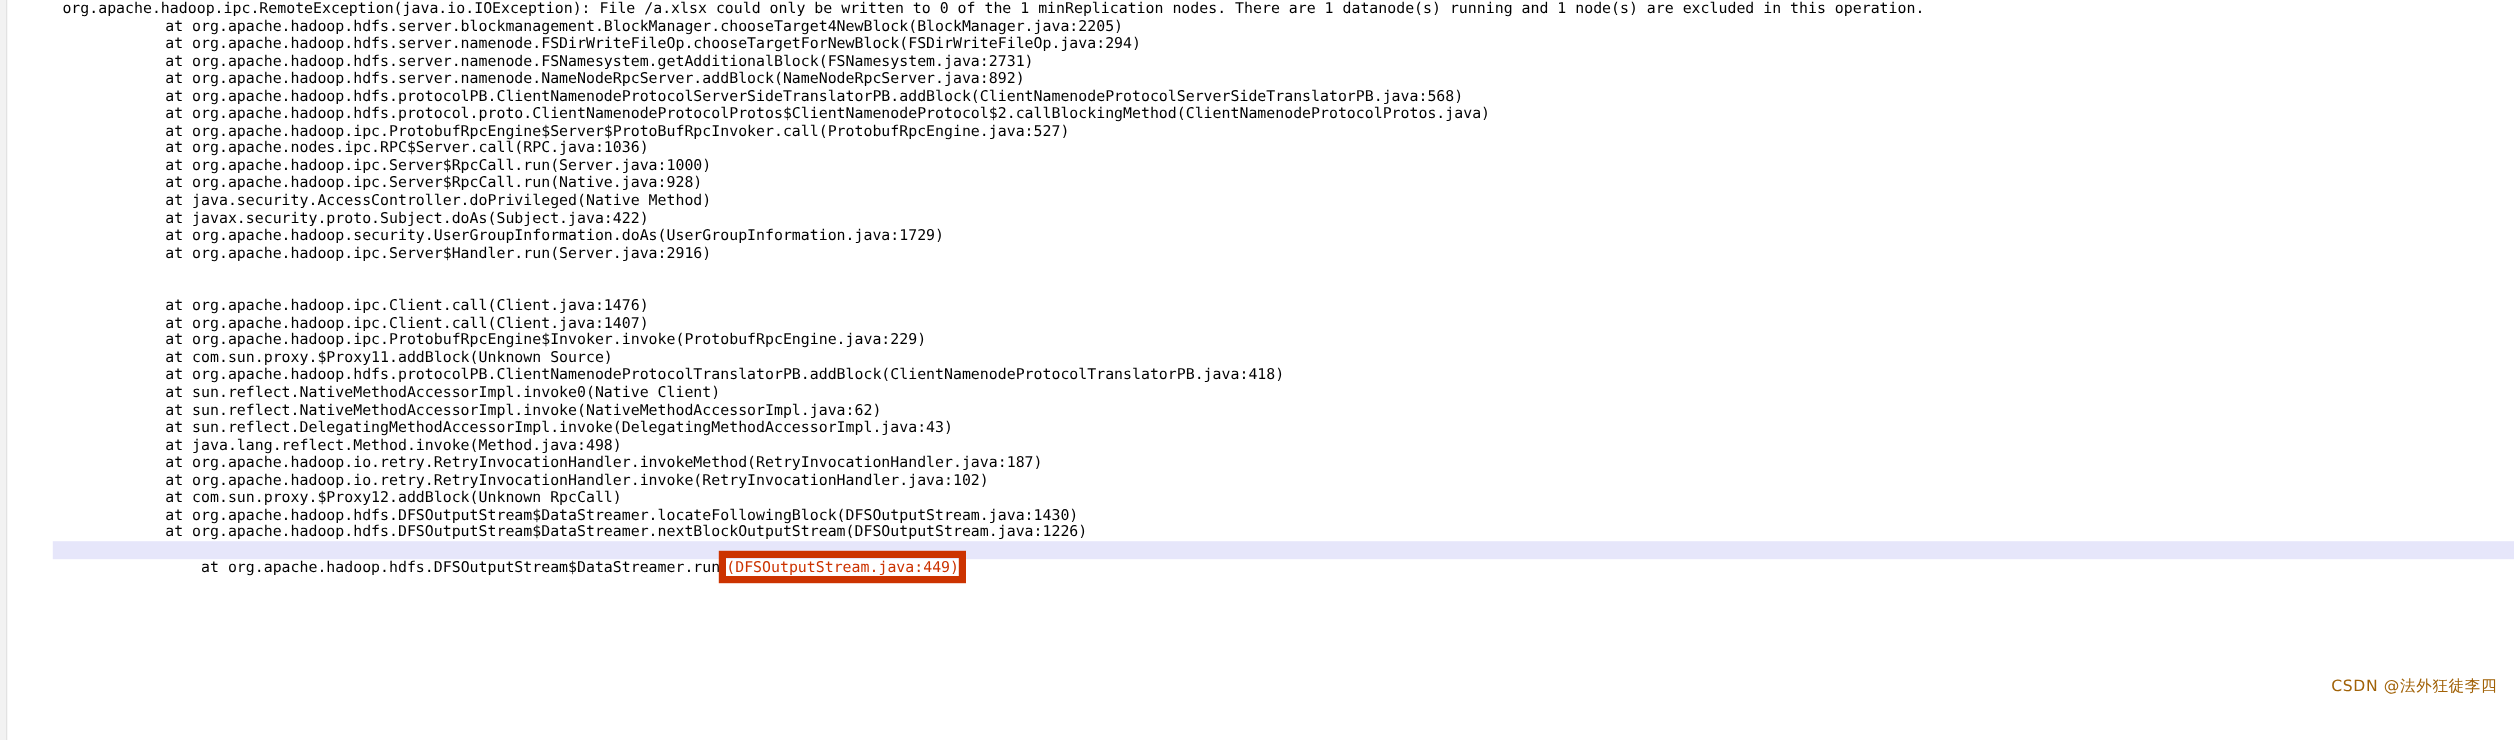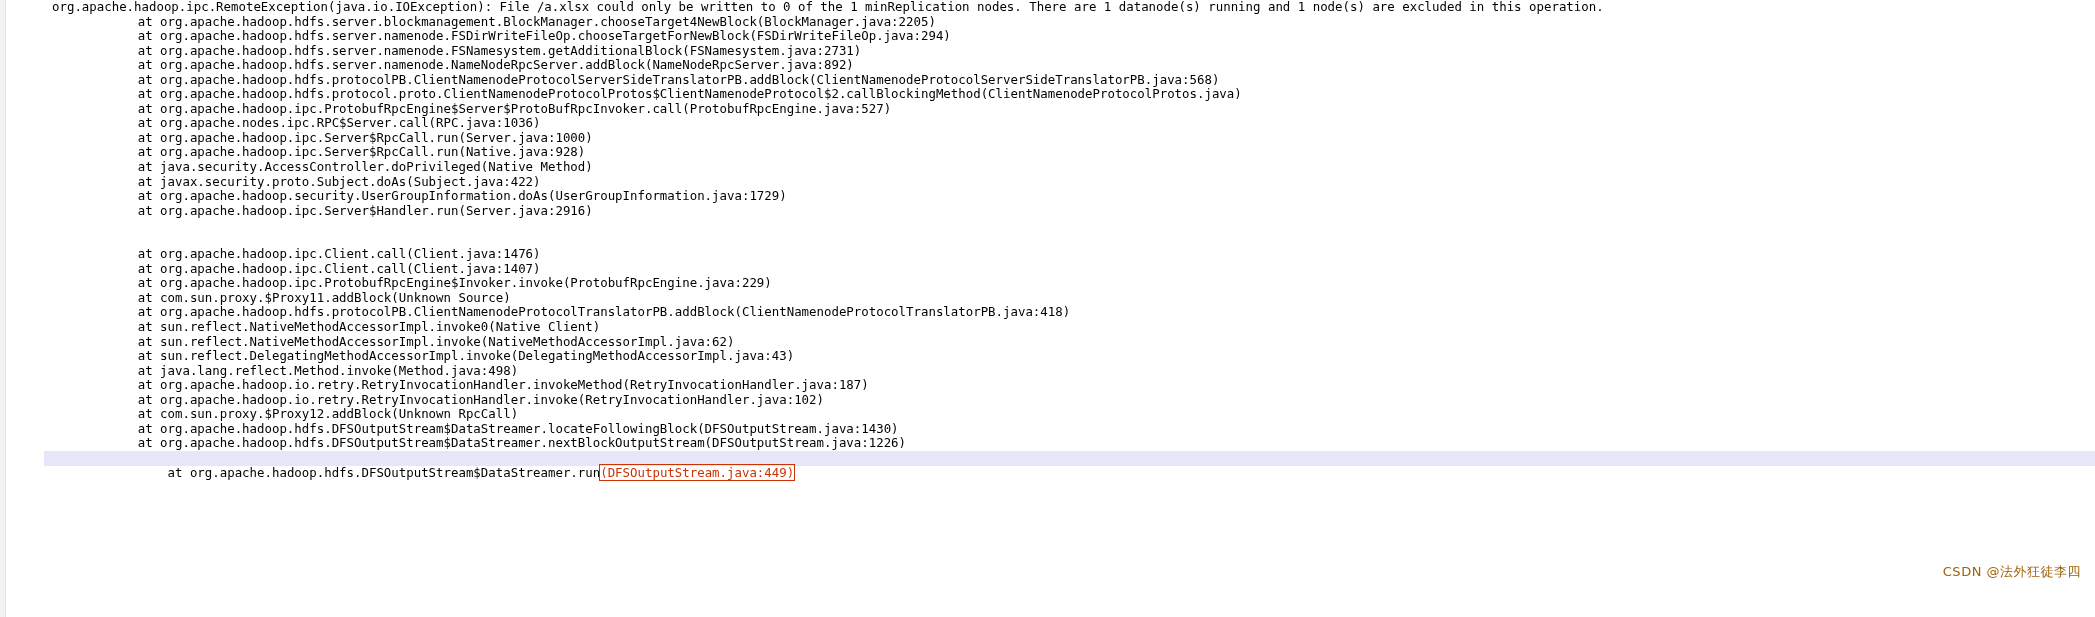--- a/index.html
+++ b/index.html
@@ -62,21 +62,21 @@
 
   .log-line.highlighted {
     background: #e6e6fa;
   }
 
   .link-ref {
     color: #cc3300;
   }
 
   .link-ref.boxed {
-    border: 1px solid #8b5cf6;
+    border: 6px solid #8b5cf6;
     padding: 0 0px;
     margin: 0 -1px;
   }
 
   #watermark {
     position: absolute;
     right: 14px;
     top: 563px;
     font-family: "DejaVu Sans", "Liberation Sans", sans-serif;
     font-size: 13px;

